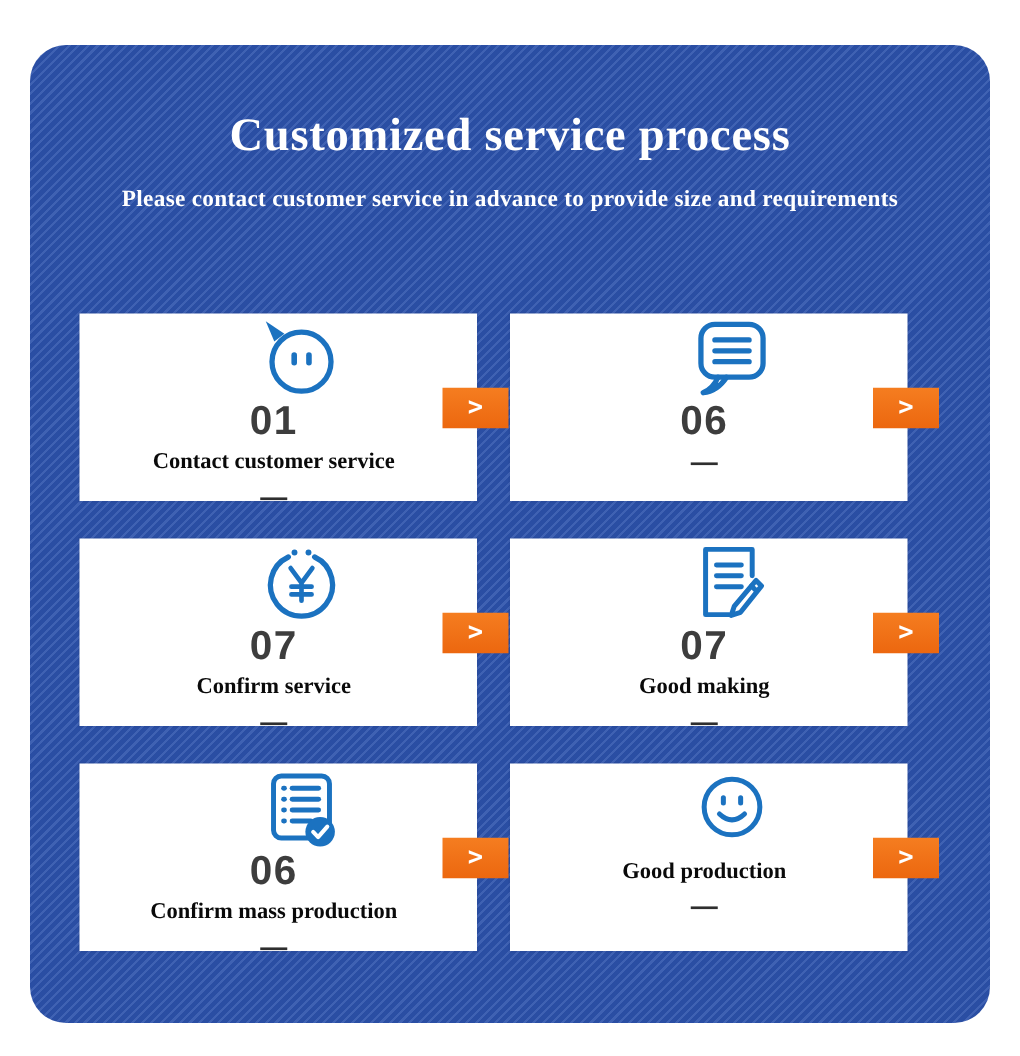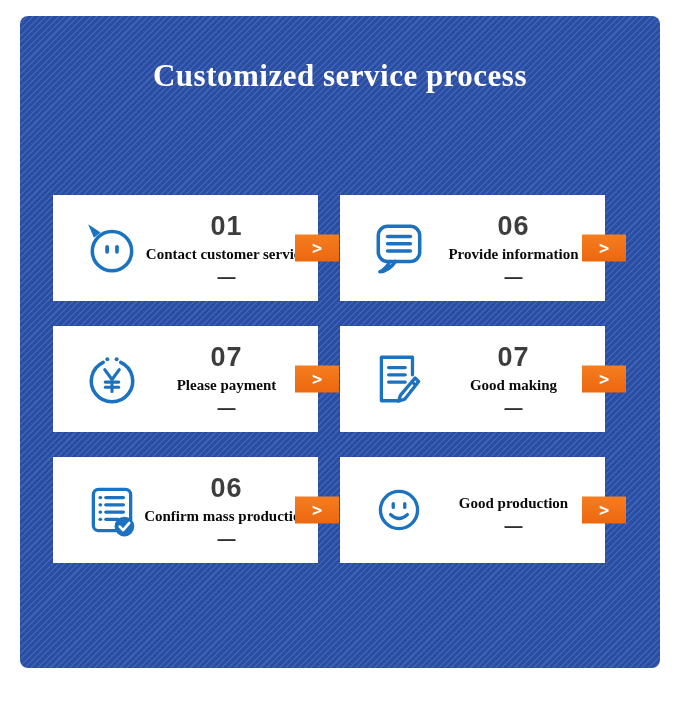--- a/index.html
+++ b/index.html
@@ -1,22 +1,22 @@
 <!DOCTYPE html>
 <html><head>
 <meta charset="utf-8">
 <style>
   html,body{margin:0;padding:0;}
   body{
     width:680px;height:704px;background:#ffffff;position:relative;overflow:hidden;
     font-family:"Liberation Sans",sans-serif;
   }
   .panel{
-    position:absolute;left:20px;top:16px;width:640px;height:652px;
-    border-radius:8px;
+    position:absolute;left:20px;top:30px;width:640px;height:652px;
+    border-radius:24px;
     background-color:#2c52ab;
     background-image:repeating-linear-gradient(135deg,
       rgba(255,255,255,0.09) 0px, rgba(255,255,255,0.09) 1.5px,
       rgba(0,0,20,0.05) 1.5px, rgba(0,0,20,0.05) 4.5px);
   }
   .title{
     margin:0;padding-top:42px;text-align:center;color:#ffffff;
     font-family:"Liberation Serif",serif;font-size:31px;font-weight:600;
     letter-spacing:0.5px;
   }
@@ -24,23 +24,24 @@
     margin:0;margin-top:16px;text-align:center;color:#ffffff;
     font-family:"Liberation Serif",serif;font-size:15.5px;font-weight:bold;
     letter-spacing:0.2px;
   }
   .cards{
     position:absolute;left:33px;top:179px;
     display:grid;grid-template-columns:265px 265px;
     column-gap:22px;row-gap:25px;
   }
   .card{
-    position:relative;width:265px;height:106px;background:#ffffff;
+    position:relative;width:265px;height:125px;background:#ffffff;
     display:flex;align-items:center;
     box-shadow:0 0 0 1px rgba(0,0,0,0.03);
+    flex-direction:column;
   }
   .icon-box{
     width:58px;height:58px;margin-left:30px;flex:0 0 auto;
     display:flex;align-items:center;justify-content:center;
   }
   .card-text{
     flex:1 1 auto;text-align:center;padding-right:6px;min-width:0;
   }
   .step-number{
     font-family:"Liberation Sans",sans-serif;font-size:27px;font-weight:bold;
@@ -62,20 +63,21 @@
     font-size:17px;font-weight:bold;line-height:27px;text-align:center;
     padding:0;
   }
   svg{display:block;}
 </style>
 </head>
 <body>
 
 <div class="panel">
   <h1 class="title">Customized service process</h1>
+  <p class="subtitle">Please contact customer service in advance to provide size and requirements</p>
 
   <div class="cards">
 
     <div class="card">
       <div class="icon-box">
         <svg width="58" height="58" viewBox="0 0 56 56">
           <g fill="none" stroke="#1b72c0" stroke-width="3.4" stroke-linecap="round" stroke-linejoin="round">
             <circle cx="28" cy="31" r="19"></circle>
           </g>
           <path d="M17,13 L5,5 L10.5,18 Z" fill="#1b72c0"></path>
@@ -98,40 +100,39 @@
             <rect x="8" y="7" width="40" height="34" rx="9"></rect>
             <path d="M19,41 Q16,48 9.5,51 Q18.5,50 24.5,41"></path>
             <line x1="17" y1="17" x2="39" y2="17"></line>
             <line x1="17" y1="24" x2="39" y2="24"></line>
             <line x1="17" y1="31" x2="39" y2="31"></line>
           </g>
         </svg>
       </div>
       <div class="card-text">
         <div class="step-number">06</div>
-        <div class="step-label">Provide information</div>
         <div class="step-divider">—</div>
       </div>
       <button class="arrow-btn">&gt;</button>
     </div>
 
     <div class="card">
       <div class="icon-box">
         <svg width="58" height="58" viewBox="0 0 56 56">
           <g fill="none" stroke="#1b72c0" stroke-width="3.4" stroke-linecap="round" stroke-linejoin="round">
             <path d="M36.45,11.9 A20,20 0 1 1 19.55,11.9"></path>
             <path d="M21,19 L28,28.5 M35,19 L28,28.5 M28,28.5 V40 M21.5,31 H34.5 M21.5,36 H34.5" stroke-width="3"></path>
           </g>
           <circle cx="23.5" cy="9" r="1.9" fill="#1b72c0"></circle>
           <circle cx="32.5" cy="9" r="1.9" fill="#1b72c0"></circle>
         </svg>
       </div>
       <div class="card-text">
         <div class="step-number">07</div>
-        <div class="step-label">Please payment</div>
+        <div class="step-label">Confirm service</div>
         <div class="step-divider">—</div>
       </div>
       <button class="arrow-btn">&gt;</button>
     </div>
 
     <div class="card">
       <div class="icon-box">
         <svg width="58" height="58" viewBox="0 0 56 56">
           <g fill="none" stroke="#1b72c0" stroke-width="3.2" stroke-linecap="round" stroke-linejoin="round">
             <path d="M41,24 V7 H11 V49 H26"></path>

